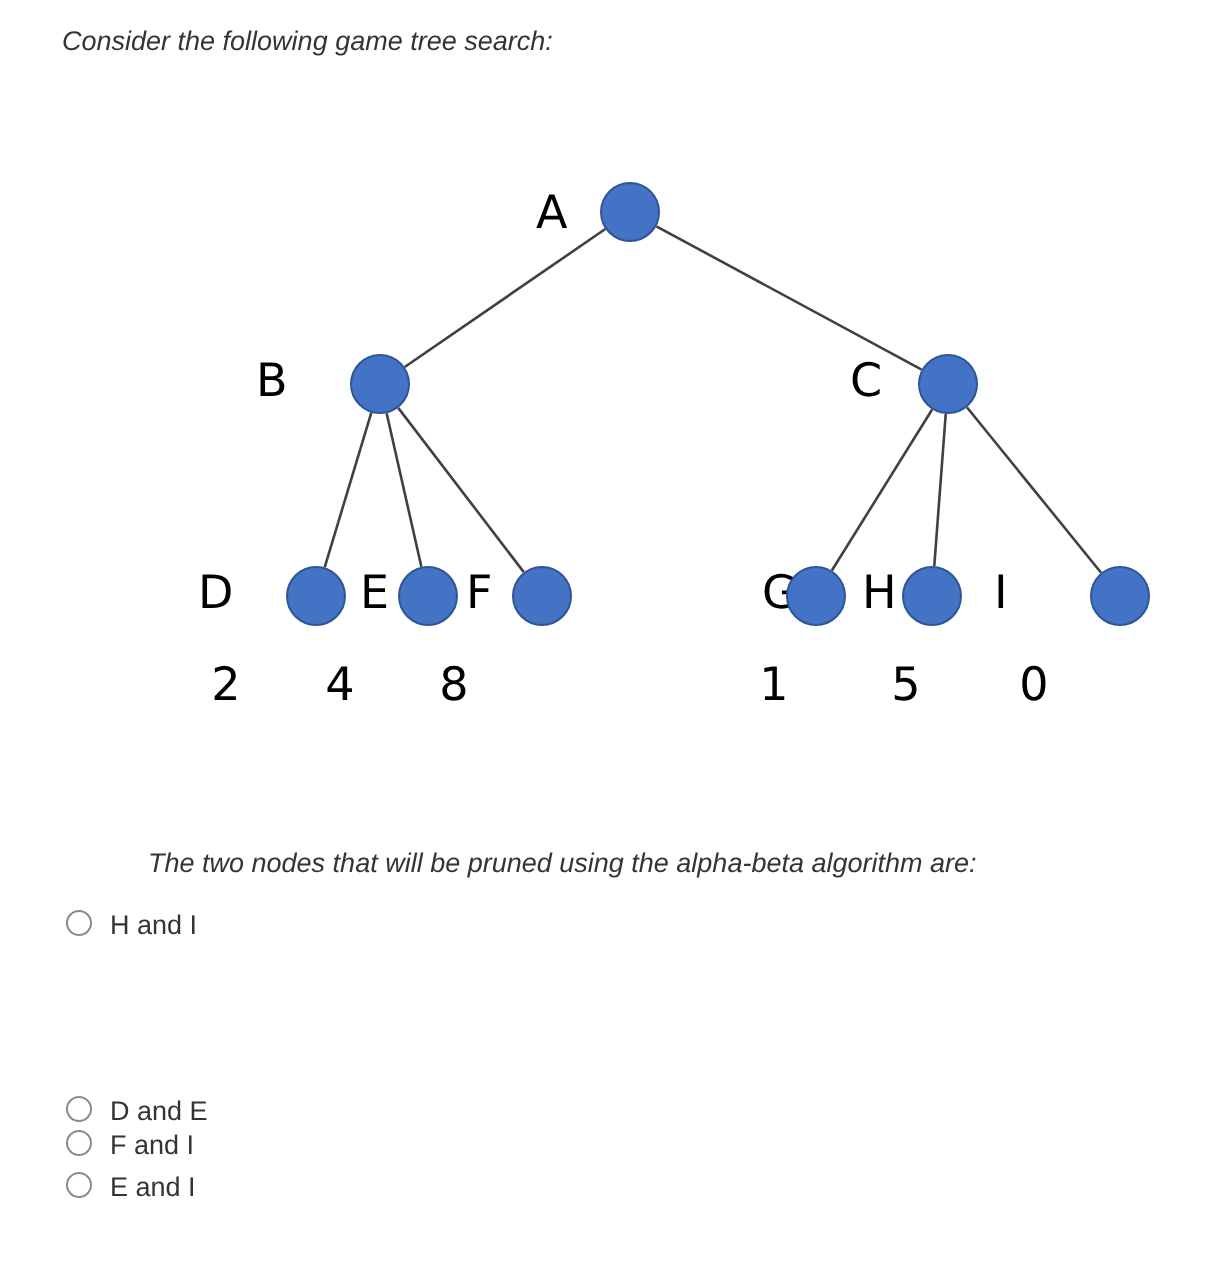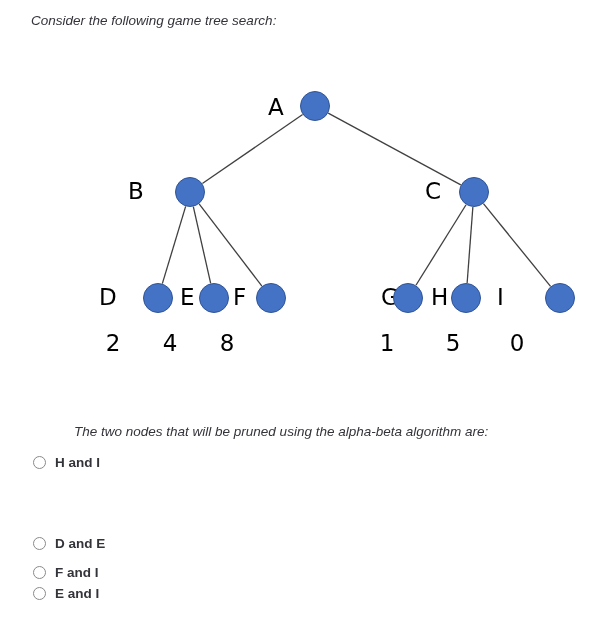--- a/index.html
+++ b/index.html
@@ -68,23 +68,21 @@
     text-align: center;
     width: 26px;
     white-space: nowrap;
   }
 
   
   .option-row {
     position: absolute;
     left: 33px;
     display: flex;
-    align-items: center;
     gap: 9px;
-    font-weight: bold;
   }
   .radio-mark {
     width: 13px;
     height: 13px;
     border-radius: 50%;
     border: 1.3px solid #8a8a8a;
     background: #ffffff;
     box-sizing: border-box;
     flex: none;
   }
@@ -140,21 +138,21 @@
     </div>
 </div>
 
 <div class="prompt-text" id="question-text">The two nodes that will be pruned using the alpha-beta algorithm are:</div>
 
 <div id="options-layer">
     <div class="option-row" style="top: 455px;">
       <span class="radio-mark"></span>
       <span class="option-label">H and I</span>
     </div>
-    <div class="option-row" style="top: 536px;">
+    <div class="option-row" style="top: 548px;">
       <span class="radio-mark"></span>
       <span class="option-label">D and E</span>
     </div>
     <div class="option-row" style="top: 565px;">
       <span class="radio-mark"></span>
       <span class="option-label">F and I</span>
     </div>
     <div class="option-row" style="top: 586px;">
       <span class="radio-mark"></span>
       <span class="option-label">E and I</span>

